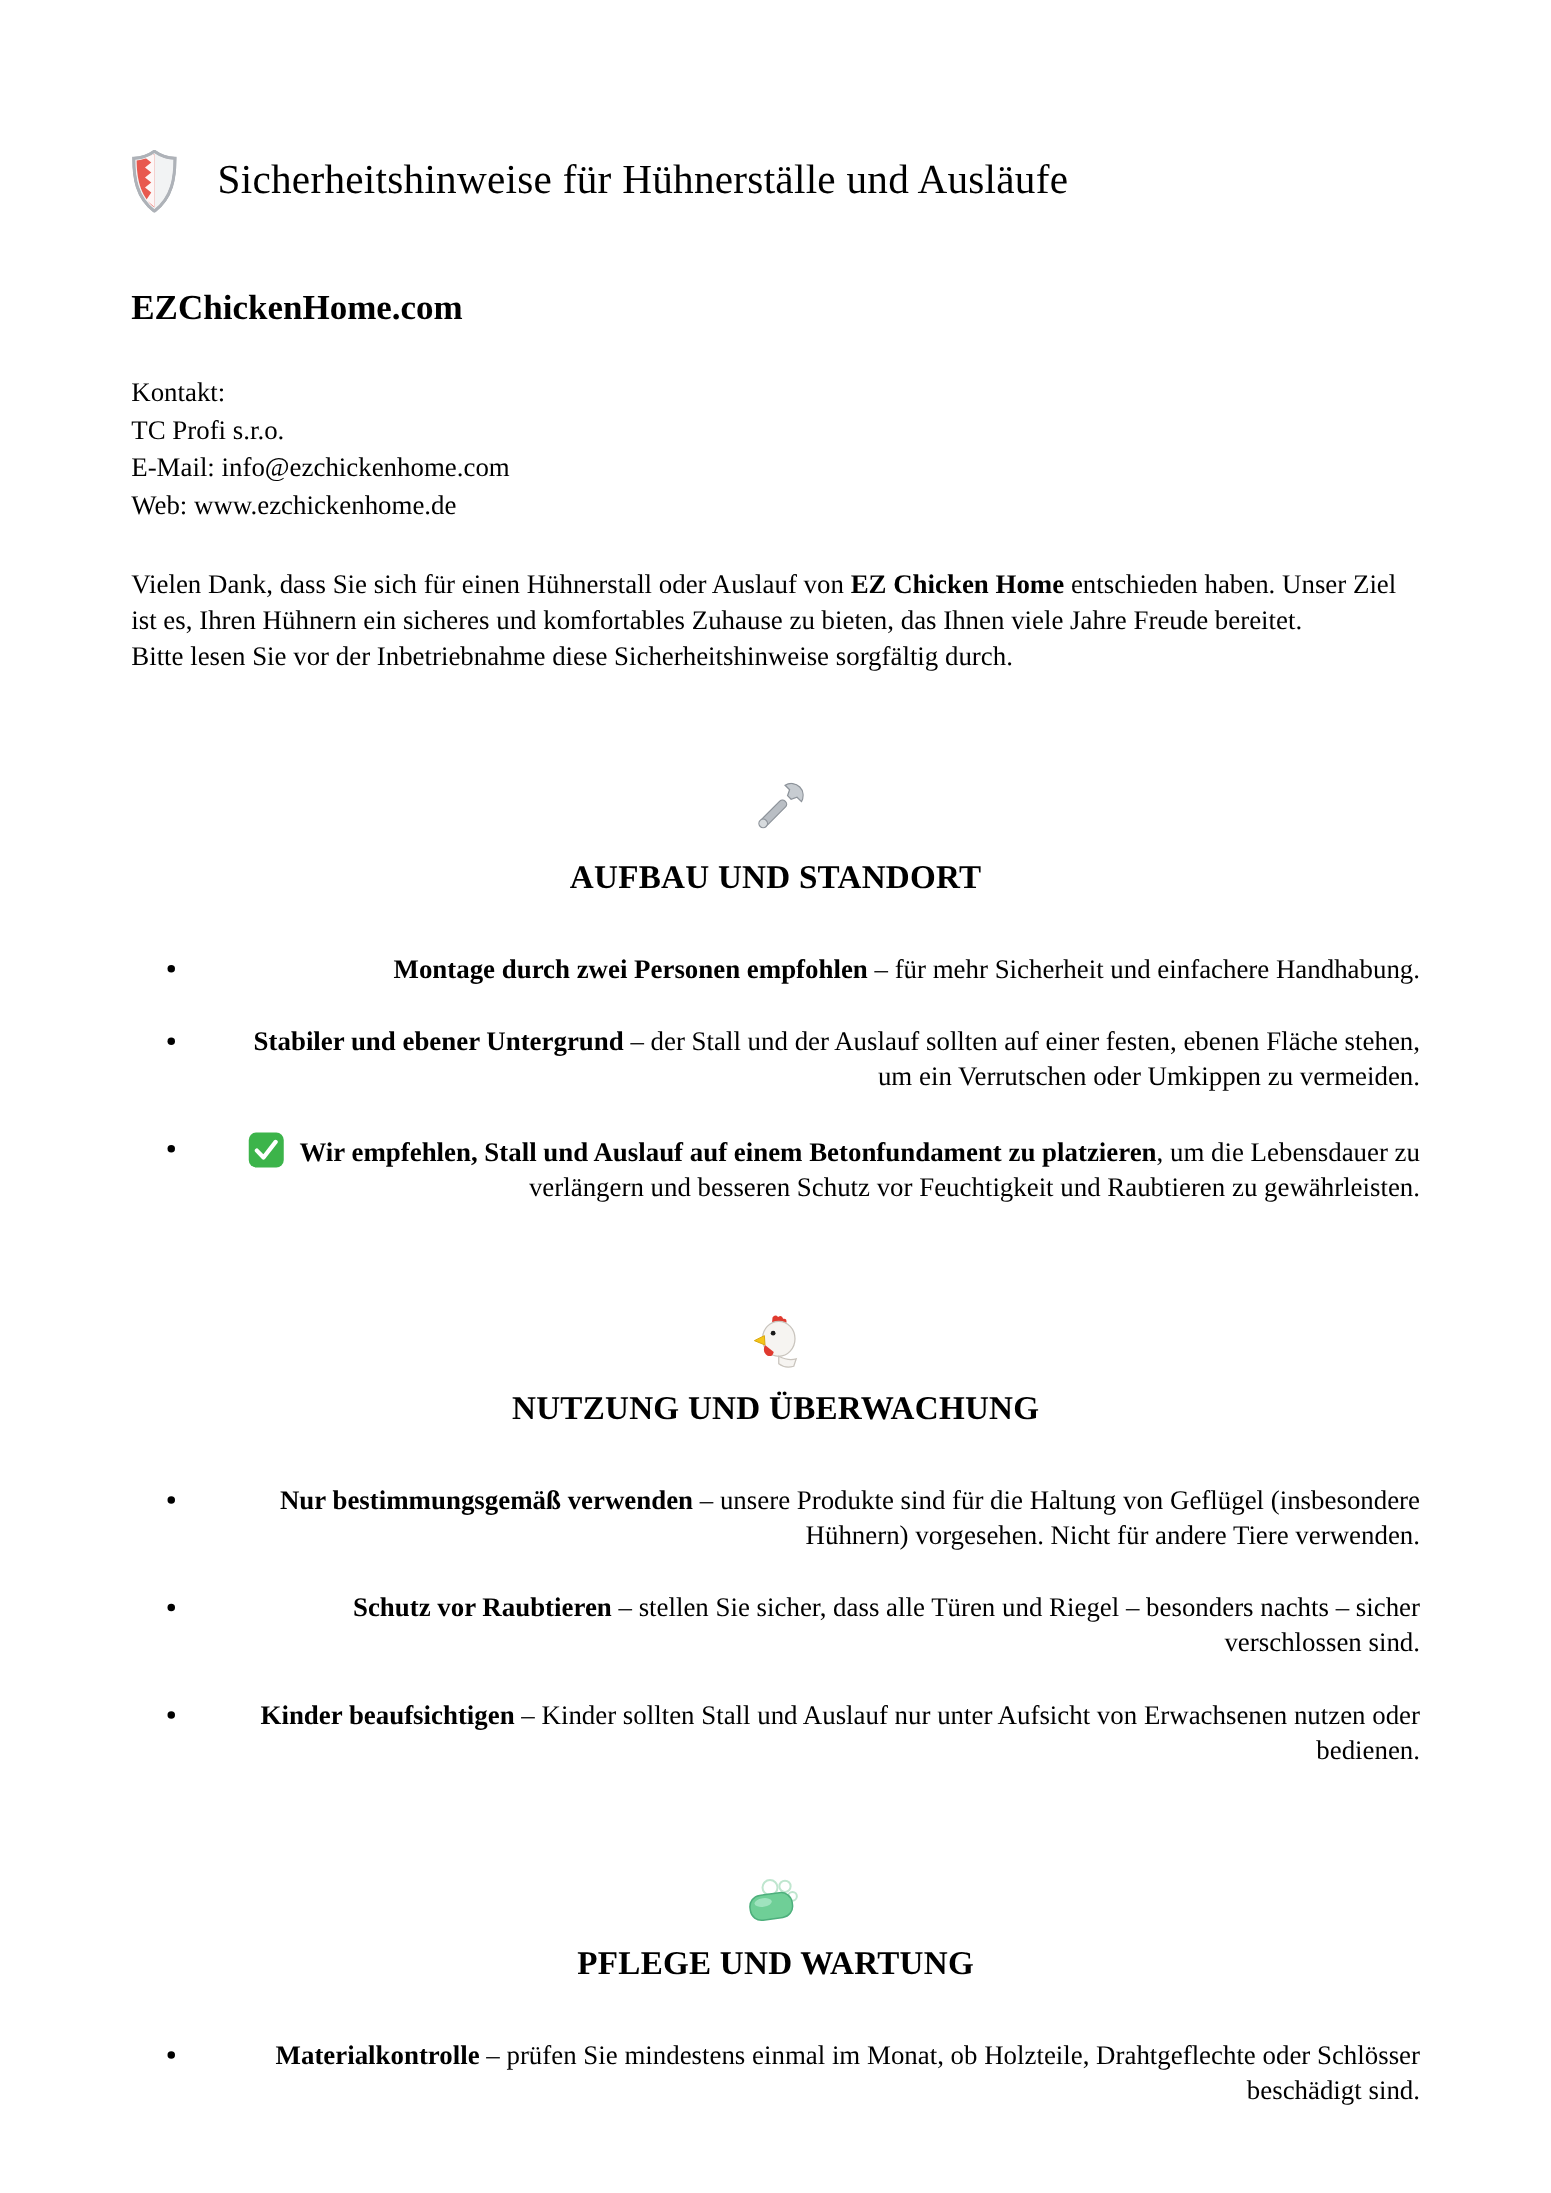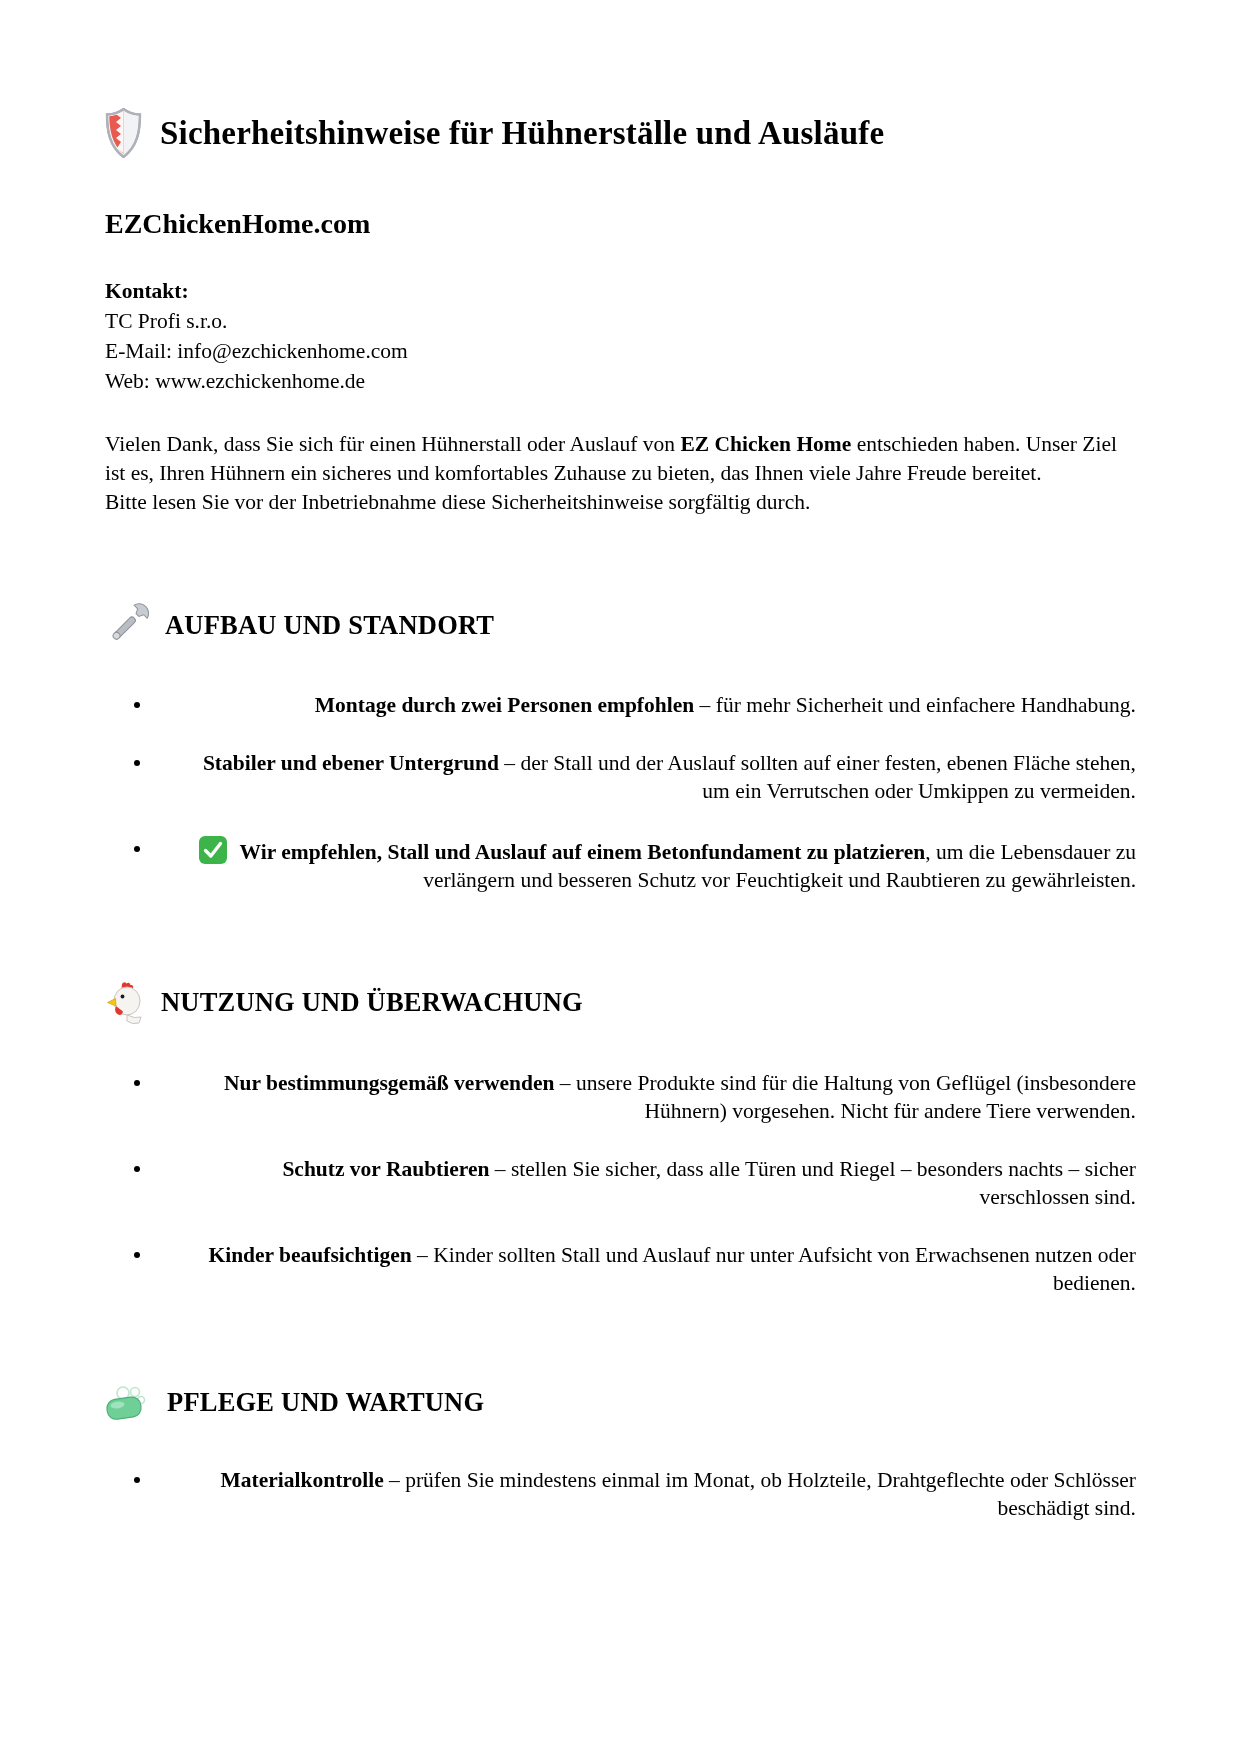--- a/index.html
+++ b/index.html
@@ -13,42 +13,43 @@
     color: #000000;
     overflow: hidden;
   }
   .title-row {
     display: flex;
     align-items: center;
     gap: 14px;
     margin: 0 0 50px 0;
   }
   .title-row h1 {
-    margin: 4px;
+    margin: 18px;
     font-size: 33px;
-    font-weight: bold;
+    font-weight: normal;
     letter-spacing: 0.2px;
   }
   .icon { display: inline-block; line-height: 0; flex: 0 0 auto; }
   .site-name {
     font-size: 28px;
     font-weight: bold;
     margin: 0 0 36px 0;
   }
   .contact { font-size: 21.5px; line-height: 30px; margin: 0 0 34px 0; }
-  .contact-heading { font-weight: bold; }
+  .contact-heading { font-weight: normal; }
   .intro { font-size: 21.5px; line-height: 29px; margin: 0 0 0 0; max-width: 1035px; }
   .intro b { font-weight: bold; }
   .intro .note-line { display: block; }
   .section { margin-top: 86px; }
   .section-header {
     display: flex;
     align-items: center;
     gap: 16px;
     margin: 0;
+    flex-direction: column;
   }
   .section-header h2 {
     margin: 0;
     font-size: 26.5px;
     font-weight: bold;
     letter-spacing: 0.2px;
   }
   ul.bullets {
     list-style: none;
     margin: 44px 0 0 0;

